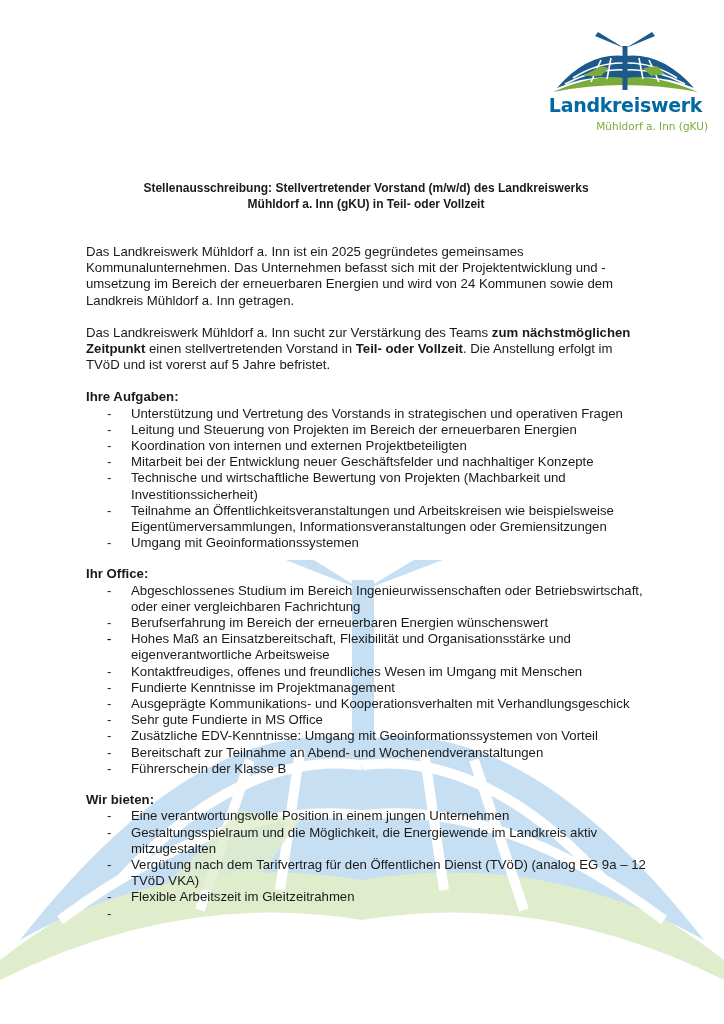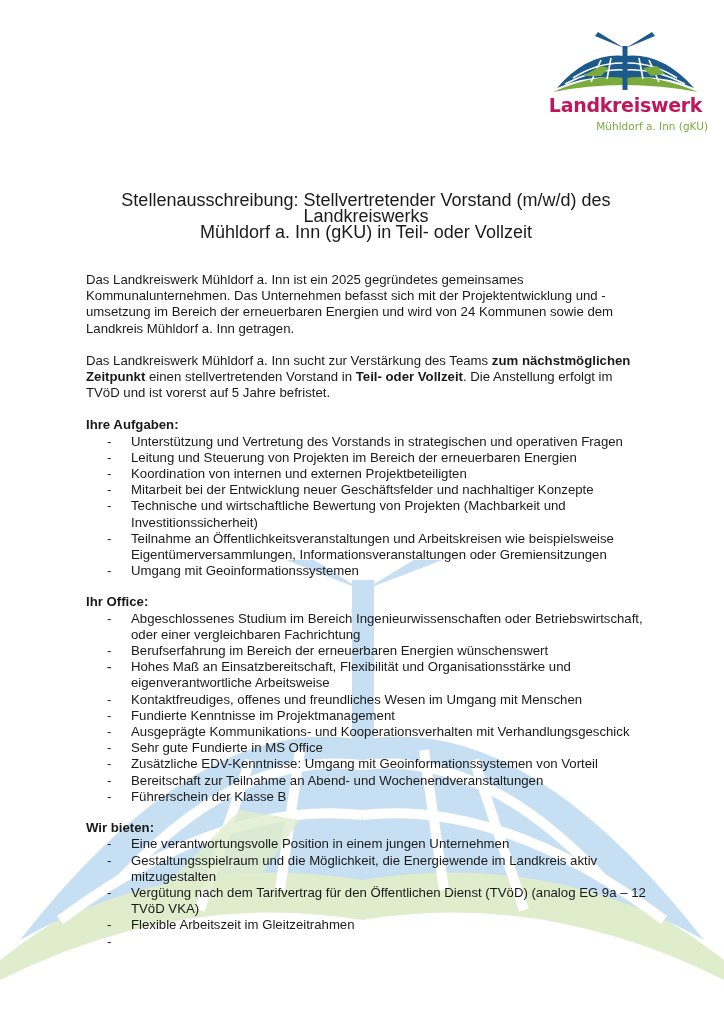--- a/index.html
+++ b/index.html
@@ -2,24 +2,24 @@
 <html><head>
   <meta charset="utf-8">
   <style>
     html, body { margin: 0; padding: 0; }
     body {
       width: 724px; height: 1024px; background: #ffffff; position: relative; overflow: hidden;
       font-family: "Liberation Sans", sans-serif; color: #1a1a1a;
     }
     .watermark { position: absolute; left: 0; top: 560px; width: 724px; height: 420px; opacity: 0.28; z-index: 0; }
     .logo { position: absolute; left: 543px; top: 30px; width: 165px; height: 110px; z-index: 2; }
-    .logo-title { position: absolute; left: 0; top: 64px; width: 165px; text-align: center; font-family: "DejaVu Sans", sans-serif; font-weight: bold; font-size: 19px; color: #be185d; letter-spacing: -0.3px; }
+    .logo-title { position: absolute; left: 0; top: 64px; width: 165px; text-align: center; font-family: "DejaVu Sans", sans-serif; font-weight: bold; font-size: 19px; color: #0369a1; letter-spacing: -0.3px; }
     .logo-sub { position: absolute; left: 0; top: 90px; width: 165px; text-align: right; font-family: "DejaVu Sans", sans-serif; font-size: 10.5px; color: #7bab3a; }
     .content { position: absolute; left: 86px; top: 180px; width: 560px; z-index: 1; font-size: 13.2px; line-height: 16.2px; }
-    .title { text-align: center; font-weight: normal; font-size: 18px; line-height: 16px; margin: 12px 0 32px 0; }
+    .title { text-align: center; font-weight: bold; font-size: 12px; line-height: 16px; margin: 0 0 32px 0; }
     p { margin: 16px 0 16px 0; }
     .section-head { font-weight: bold; margin: 0; }
     ul { list-style: none; margin: 0 0 15px 0; padding: 0; }
     li { position: relative; padding-left: 45px; }
     li .dash { position: absolute; left: 21px; top: 0; }
   </style>
 </head>
 <body>
 
 <svg class="watermark" viewBox="0 0 724 420" preserveAspectRatio="none">

